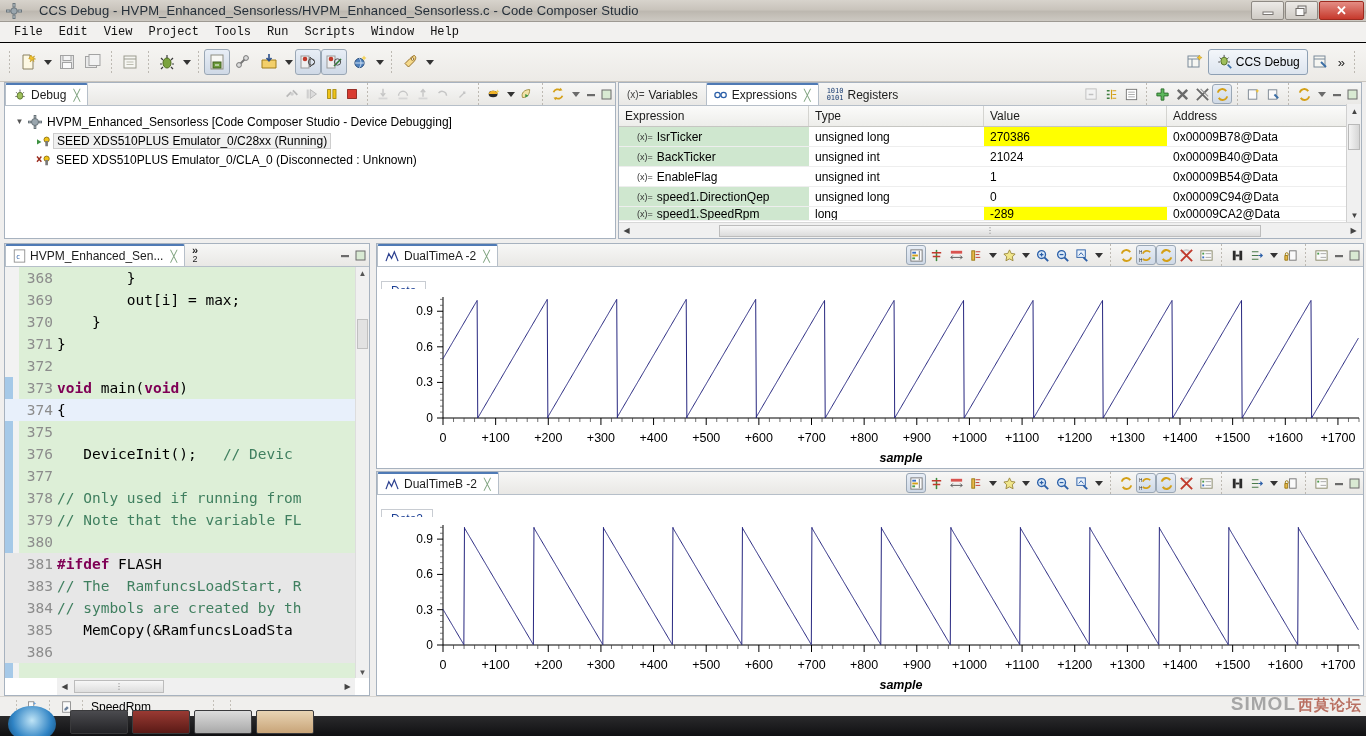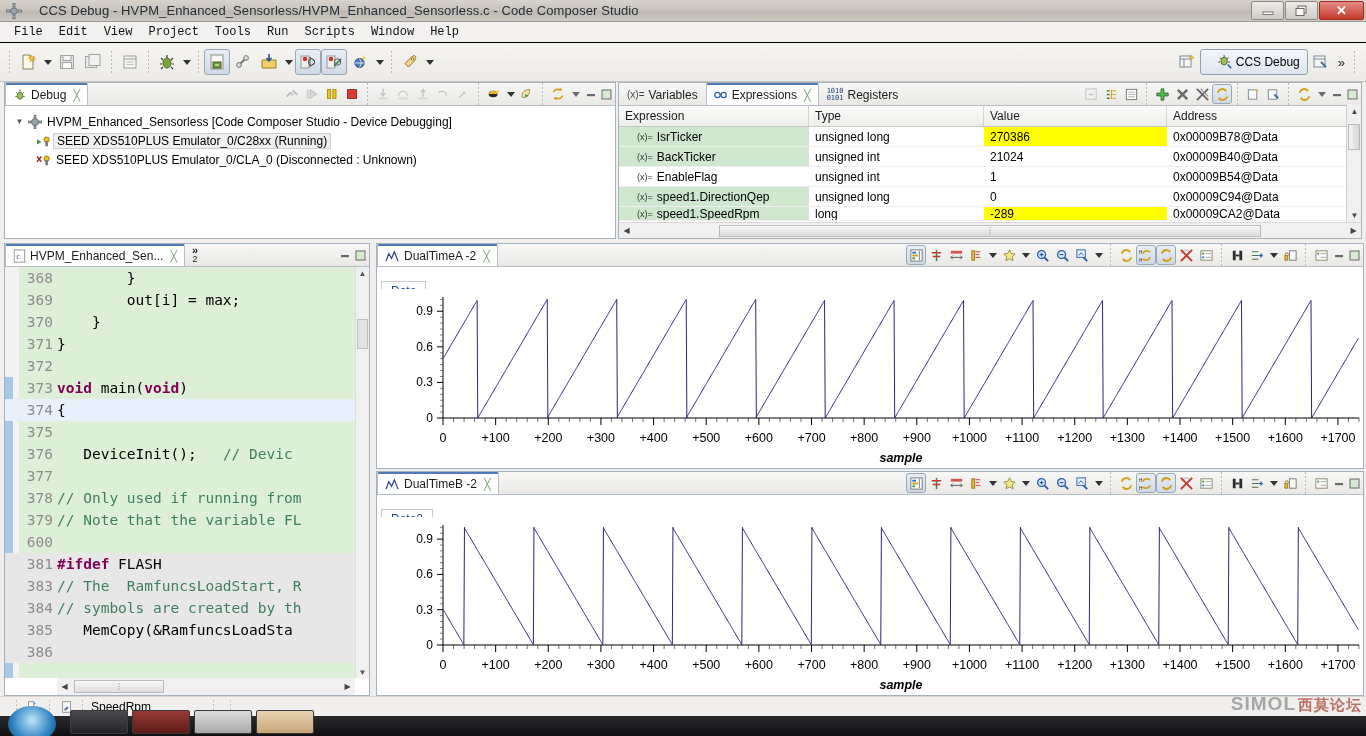--- a/index.html
+++ b/index.html
@@ -39,21 +39,21 @@
   .tsep{ width:1px; height:22px; margin:0 5px;
     background:repeating-linear-gradient(to bottom,#bdb9b2 0 2px,transparent 2px 4px);}
   .tbtn{ width:26px;height:26px; display:flex;align-items:center;justify-content:center;
     border:1px solid transparent; border-radius:3px;}
   .tbtn.on{ border-color:#9aa7b5; background:linear-gradient(to bottom,#e8eef6,#cfd9e6);}
   .caret{ width:13px;height:26px;display:flex;align-items:center;justify-content:center;}
   .caret:after{ content:""; border-left:4px solid transparent;border-right:4px solid transparent;
     border-top:5px solid #333;}
   .persp{ position:absolute; right:6px; top:4px; display:flex; align-items:center;
     height:30px; }
-  .persp-box{ display:flex;align-items:center;gap:3px; padding:2px 7px 2px 16px; height:26px;
+  .persp-box{ display:flex;align-items:center;gap:3px; padding:2px 7px 2px 8px; height:26px;
     border:1px solid #8ea0b4; border-radius:3px;
     background:linear-gradient(to bottom,#f3f6fa,#dde5ef); font-size:12px;}
   .persp .dbl{ font-size:13px; color:#222; padding:0 4px;}
 
   
   .view{ position:absolute; background:#fff; border:1px solid #a7b2bf;}
   .vtabs{ height:23px; background:linear-gradient(to bottom,#f7f7f6,#e9e8e5);
     border-bottom:1px solid #b6bfc9; display:flex; align-items:flex-end; position:relative;}
   .vtab{ display:flex;align-items:center;gap:4px; height:22px; padding:0 7px;
     font-size:12px; color:#1c1c1c; border:1px solid transparent; border-bottom:none;}
@@ -672,21 +672,21 @@
         <div class="codeline"><span class="ln">370</span><span>    }</span></div>
         <div class="codeline"><span class="ln">371</span><span>}</span></div>
         <div class="codeline"><span class="ln">372</span><span></span></div>
         <div class="codeline"><span class="ln">373</span><span class="kw">void</span><span> main(</span><span class="kw">void</span><span>)</span></div>
         <div class="codeline hl-line"><span class="ln">374</span><span>{</span></div>
         <div class="codeline"><span class="ln">375</span><span></span></div>
         <div class="codeline"><span class="ln">376</span><span>   DeviceInit();   </span><span class="cm">// Devic</span></div>
         <div class="codeline"><span class="ln">377</span><span></span></div>
         <div class="codeline"><span class="ln">378</span><span class="cm">// Only used if running from</span></div>
         <div class="codeline"><span class="ln">379</span><span class="cm">// Note that the variable FL</span></div>
-        <div class="codeline"><span class="ln">600</span><span></span></div>
+        <div class="codeline"><span class="ln">380</span><span></span></div>
         <div class="codeline grayline"><span class="ln">381</span><span class="pp">#ifdef</span><span> FLASH</span></div>
         <div class="codeline grayline"><span class="ln">383</span><span class="cm">// The  RamfuncsLoadStart, R</span></div>
         <div class="codeline grayline"><span class="ln">384</span><span class="cm">// symbols are created by th</span></div>
         <div class="codeline grayline"><span class="ln">385</span><span>   MemCopy(&amp;RamfuncsLoadSta</span></div>
         <div class="codeline grayline"><span class="ln">386</span><span></span></div>
       </div>
   </div>
   <div class="editor-vscroll">
     <div style="height:12px;display:flex;align-items:center;justify-content:center;font-size:8px;color:#555;">▲</div>
     <div style="position:absolute;top:52px;left:1px;width:11px;height:30px;background:#e2e2e2;border:1px solid #c0c0c0;"></div>

